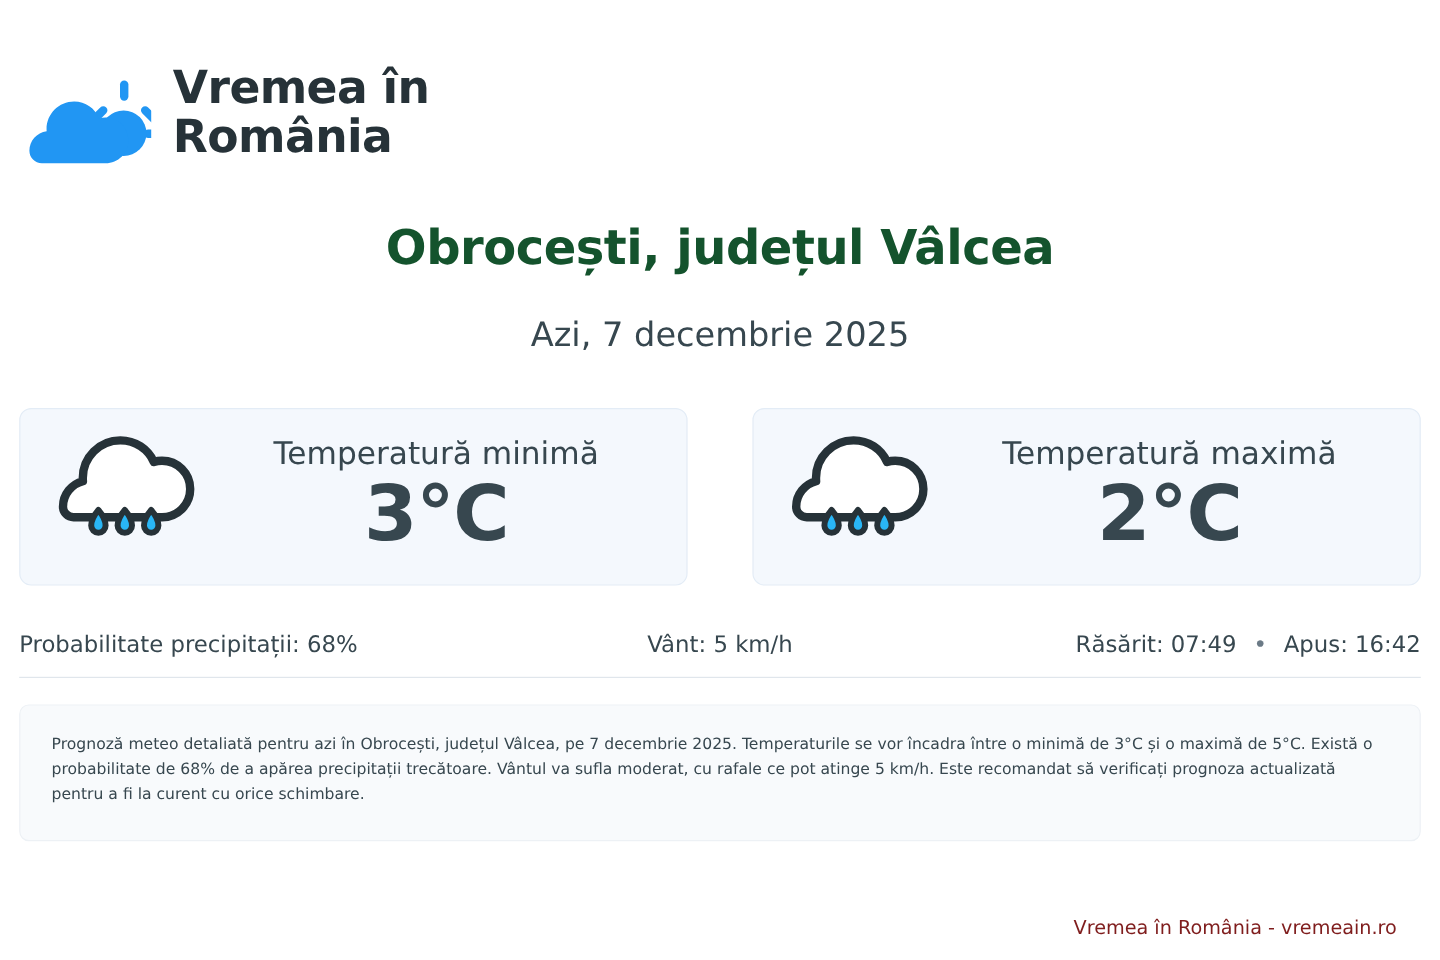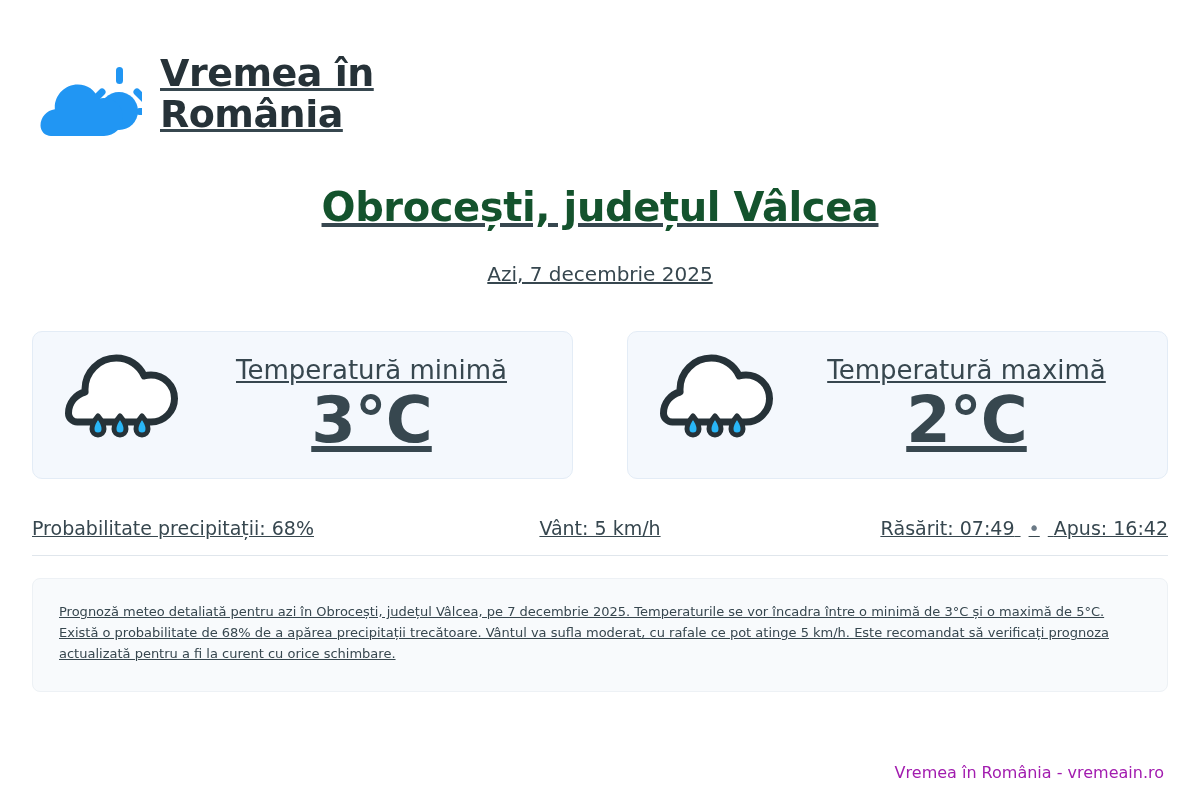--- a/index.html
+++ b/index.html
@@ -9,22 +9,21 @@
     width: 1200px;
     height: 800px;
     background: #ffffff;
     font-family: "DejaVu Sans", "Liberation Sans", sans-serif;
     color: #37474f;
   }
   .page {
     position: relative;
     width: 1200px;
     height: 800px;
-    padding: 0 32px;
-    text-decoration: underline;
+    padding: 0 16px;
   }
   
   .brand {
     display: flex;
     align-items: center;
     gap: 18px;
     padding-top: 48px;
   }
   .brand-logo {
     width: 110px;
@@ -44,21 +43,21 @@
   .location-title {
     text-align: center;
     font-size: 40px;
     font-weight: 700;
     color: #14532d;
     margin-top: 44px;
     letter-spacing: -0.4px;
   }
   .date-subtitle {
     text-align: center;
-    font-size: 20px;
+    font-size: 28px;
     font-weight: 400;
     color: #37474f;
     margin-top: 32px;
   }
   
   .cards {
     display: flex;
     gap: 54px;
     margin-top: 45px;
   }
@@ -118,21 +117,21 @@
     font-size: 13px;
     line-height: 1.63;
     color: #37474f;
   }
   
   .footer {
     position: absolute;
     right: 36px;
     bottom: 18px;
     font-size: 16px;
-    color: #a21caf;
+    color: #7f1d1d;
   }
 </style>
 </head>
 <body>
 
 <div class="page">
 
   <div class="brand">
     <span class="brand-logo">
       <svg viewBox="0 0 110 92" width="110" height="92" xmlns="http://www.w3.org/2000/svg" aria-hidden="true">

